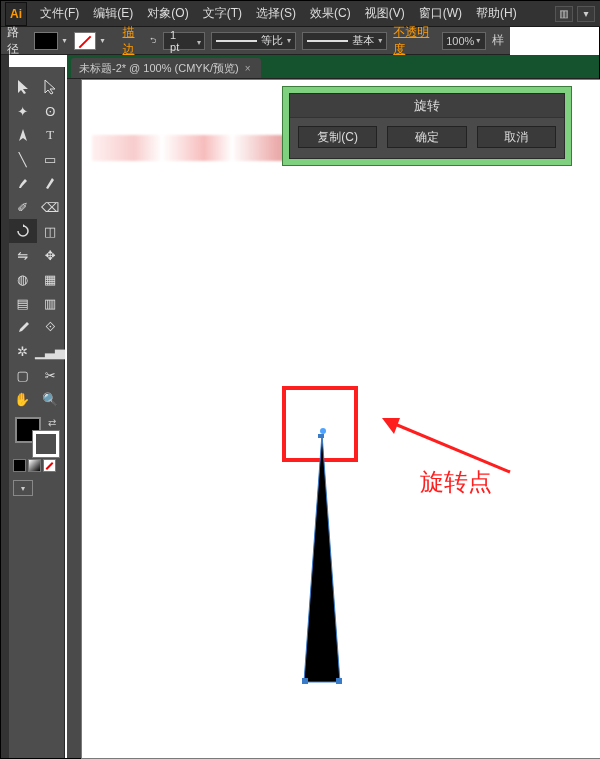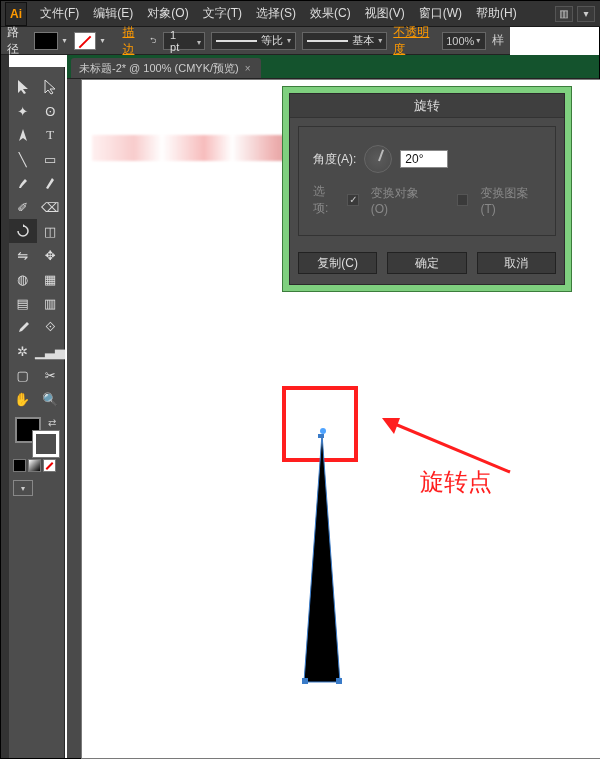--- a/index.html
+++ b/index.html
@@ -376,35 +376,20 @@
 
   <div class="canvas-area">
     <div class="artboard">
 
       <div class="blur-strip"></div>
 
       <div class="dialog-wrap">
         <div class="dialog">
           <div class="dlg-title">旋转</div>
 
-          <div class="dlg-body">
-            <div class="row">
-              <span><span>角度(A):</span></span>
-              <div class="angle-dial"></div>
-              <input class="angle-input" value="20°" style="">
-            </div>
-            <div class="row opts">
-              <span>选项:</span>
-              <span class="opt-check checked"></span>
-              <span class="opt-label">变换对象(O)</span>
-              <span style="width:8px"></span>
-              <span class="opt-check"></span>
-              <span class="opt-label">变换图案(T)</span>
-            </div>
-          </div>
 
 
           <div class="dlg-buttons">
             <div class="dbtn">复制(C)</div>
             <div class="dbtn">确定</div>
             <div class="dbtn">取消</div>
           </div>
         </div>
       </div>
 

